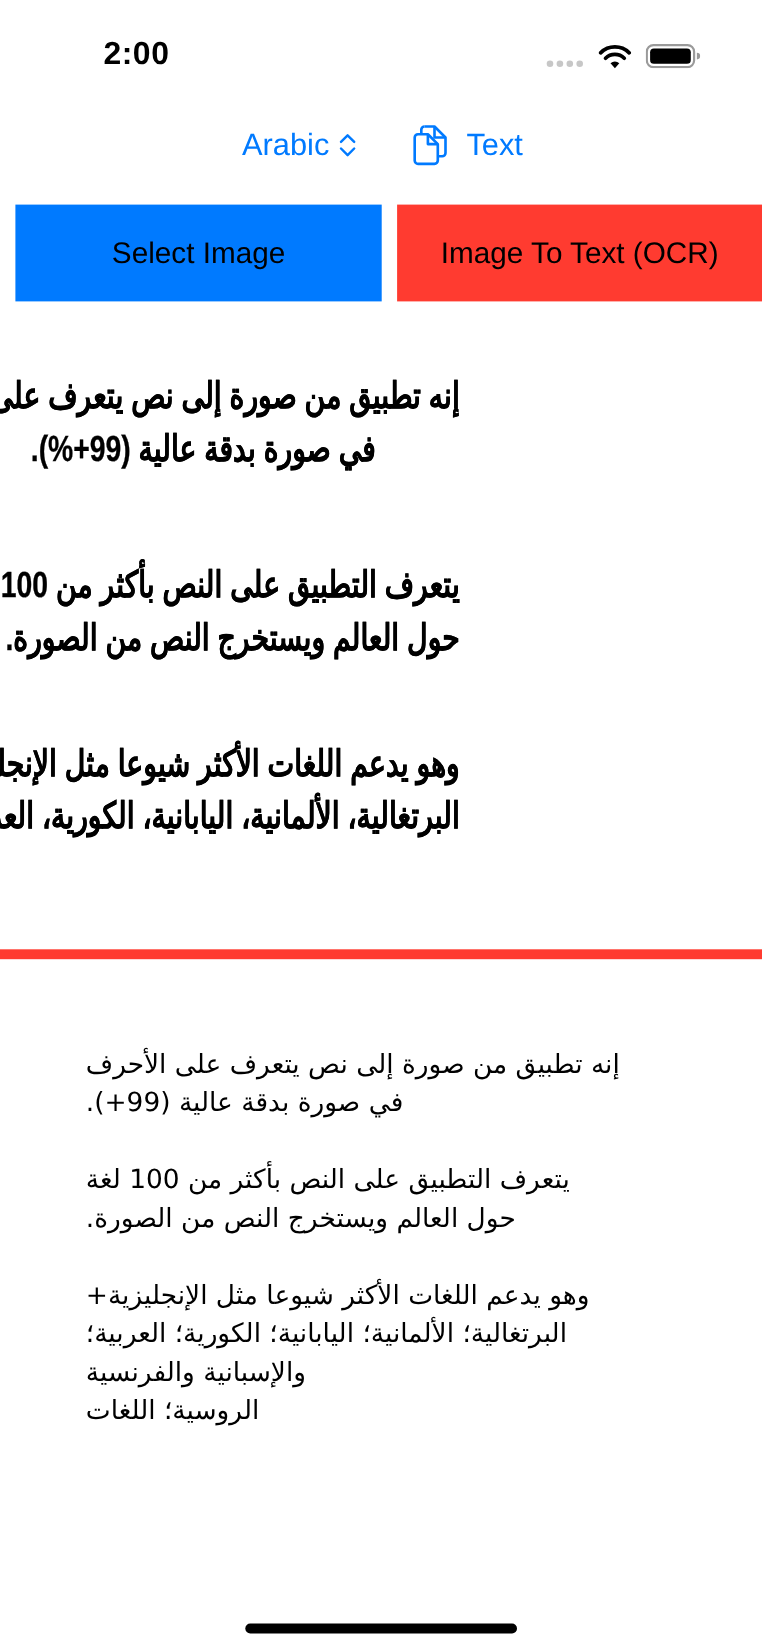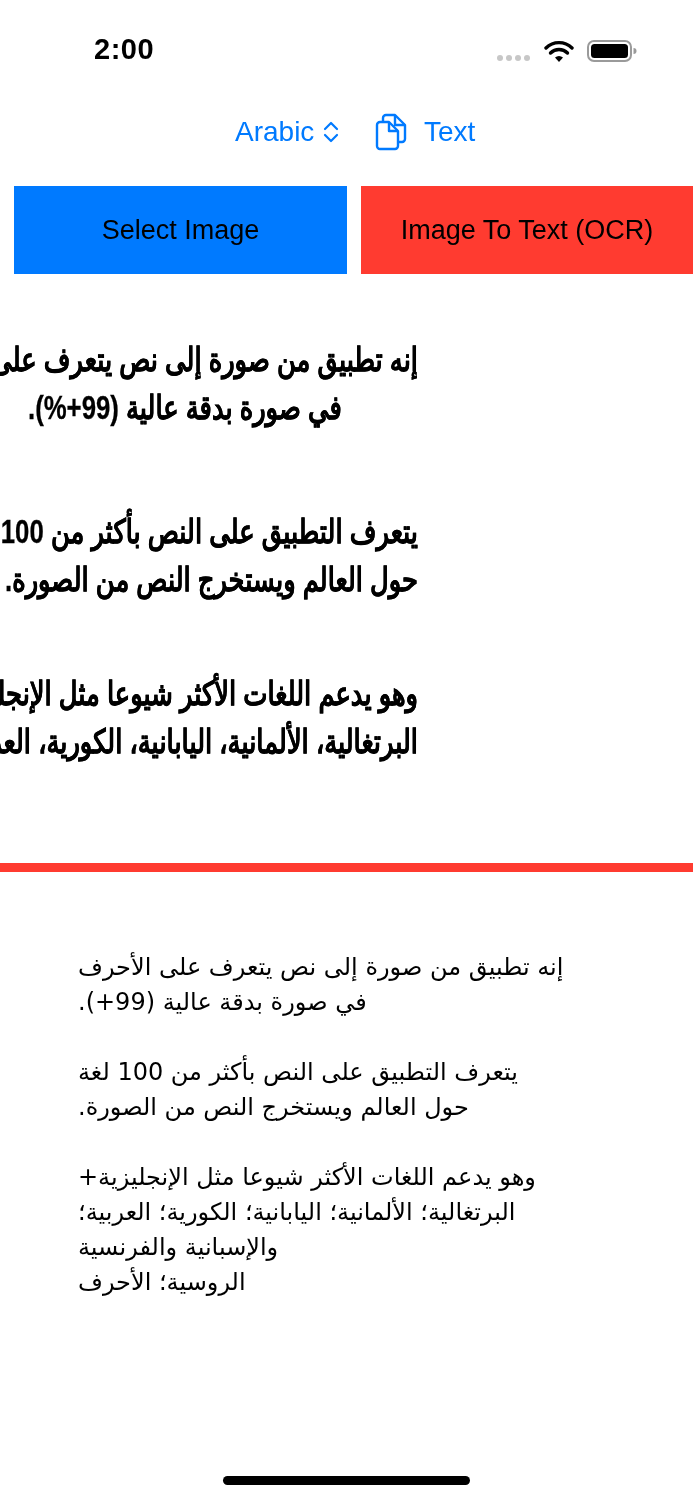--- a/index.html
+++ b/index.html
@@ -7,21 +7,21 @@
   body { position: relative; font-family: "Liberation Sans", "DejaVu Sans", sans-serif; color: #000; }
 
   .status-bar { position: absolute; left: 0; top: 0; width: 693px; height: 100px; }
   .status-time { position: absolute; left: 94px; top: 33px; font-size: 29px; font-weight: bold; letter-spacing: 0.5px; }
   .signal-dots { position: absolute; left: 497px; top: 55px; display: flex; gap: 3px; }
   .signal-dots span { width: 6px; height: 6px; border-radius: 3px; background: #c7c7c7; display: block; }
   .wifi-icon { position: absolute; left: 544px; top: 38px; width: 30px; height: 26px; }
   .battery-icon { position: absolute; left: 587px; top: 40px; width: 50px; height: 22px; }
 
   .toolbar { position: absolute; left: 0; top: 110px; width: 693px; height: 50px; }
-  .lang-picker { position: absolute; left: 220px; top: 6px; display: flex; align-items: center; color: #007aff; font-size: 28px; cursor: pointer; margin-left: 15px; }
+  .lang-picker { position: absolute; left: 220px; top: 6px; display: flex; align-items: center; color: #007aff; font-size: 28px; cursor: pointer; }
   .lang-picker .chev { margin-left: 8px; width: 18px; height: 26px; }
   .copy-btn { position: absolute; left: 375px; top: 3px; display: flex; align-items: center; color: #007aff; font-size: 28px; cursor: pointer; }
   .copy-btn svg { width: 34px; height: 38px; margin-right: 15px; }
 
   .btn { position: absolute; top: 186px; height: 88px; display: flex; align-items: center; justify-content: center; color: #000000; font-size: 27px; cursor: pointer; }
   .btn-select { left: 14px; width: 333px; background: #007aff; }
   .btn-ocr { left: 361px; width: 332px; background: #ff3b30; }
 
   .image-preview { position: absolute; left: 0; top: 290px; width: 693px; height: 560px; }
   .img-text { position: absolute; left: 28px; width: 500px; direction: rtl; text-align: left; font-family: "Liberation Sans Narrow", "Liberation Sans", sans-serif; font-size: 33px; line-height: 48px; transform: scaleX(0.78); transform-origin: left top; white-space: nowrap; font-weight: bold; -webkit-text-stroke: 0.3px #000; }
@@ -107,17 +107,17 @@
     <span class="line">في صورة بدقة عالية (99+).</span>
   </p>
   <p>
     <span class="line">يتعرف التطبيق على النص بأكثر من 100 لغة</span>
     <span class="line">حول العالم ويستخرج النص من الصورة.</span>
   </p>
   <p>
     <span class="line">وهو يدعم اللغات الأكثر شيوعا مثل الإنجليزية+</span>
     <span class="line">البرتغالية؛ الألمانية؛ اليابانية؛ الكورية؛ العربية؛</span>
     <span class="line">والإسبانية والفرنسية</span>
-    <span class="line">الروسية؛ الأحرف</span>
+    <span class="line">الروسية؛ اللغات</span>
   </p>
 </div>
 
 <div class="home-indicator"></div>
 
 </body></html>

